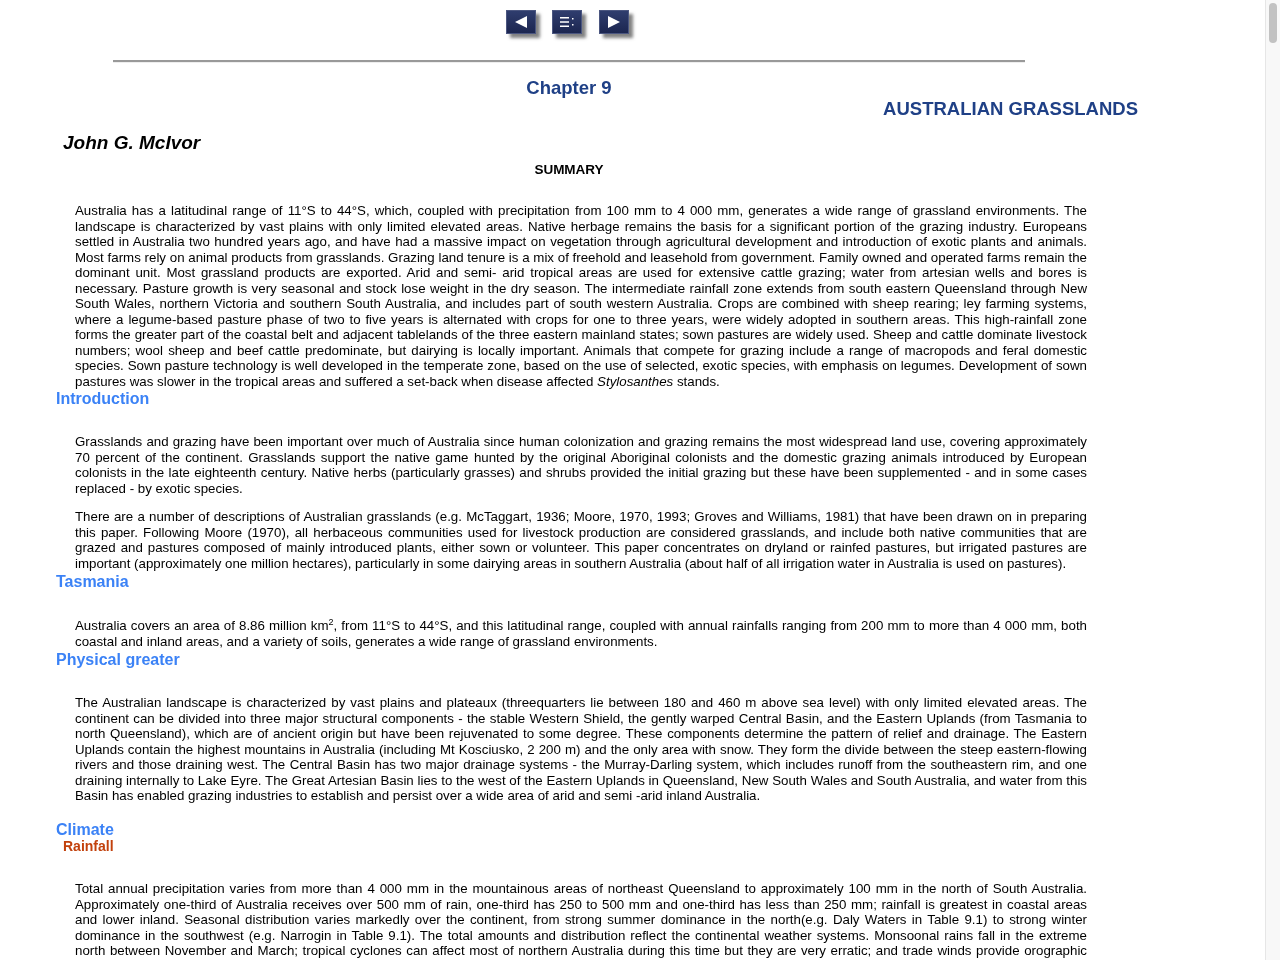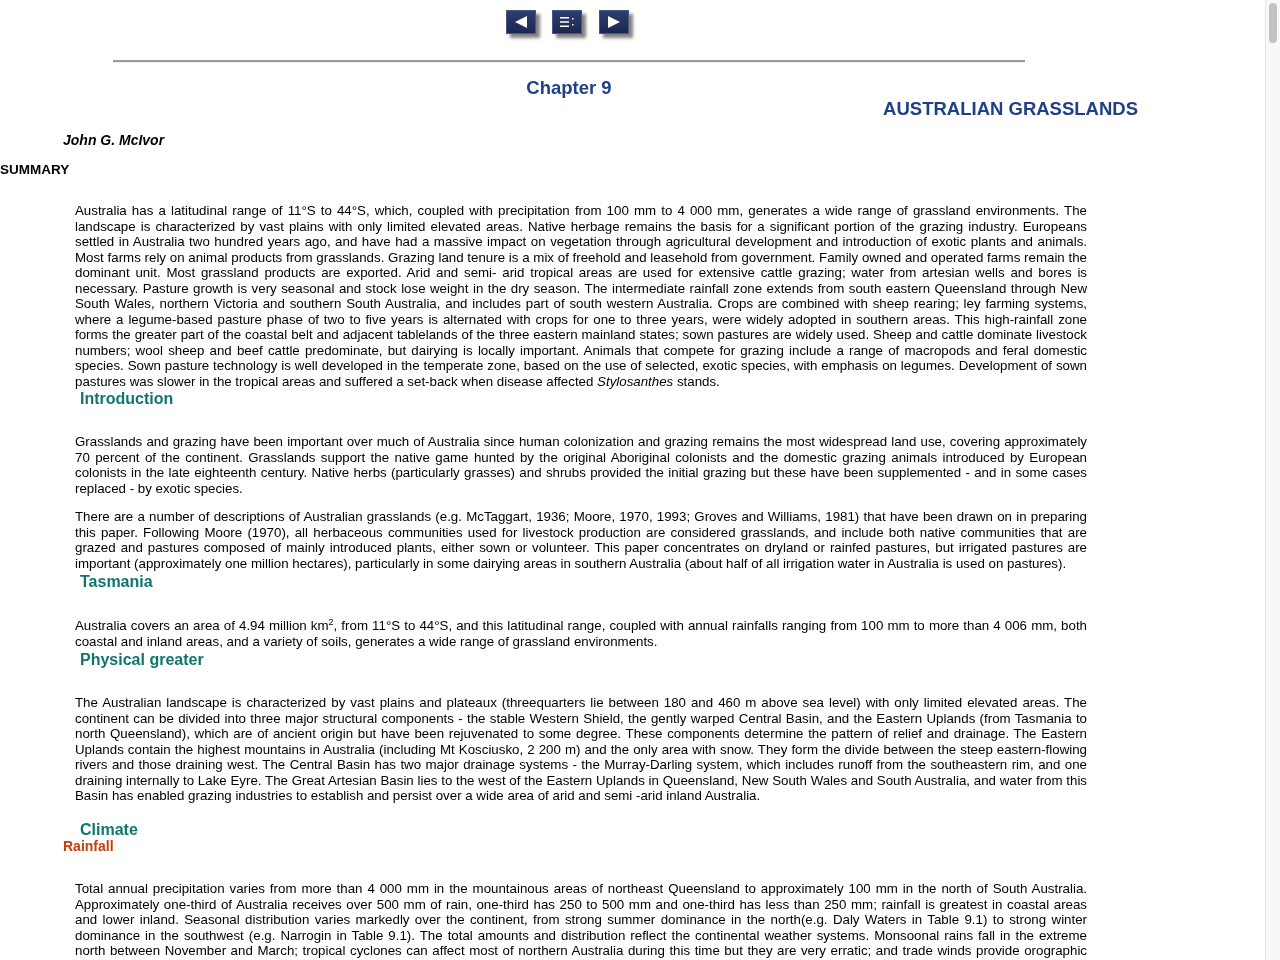--- a/index.html
+++ b/index.html
@@ -17,27 +17,27 @@
       display: flex; align-items: center; justify-content: center; cursor: pointer;
     }
     .navbtn svg { display: block; }
     .hr {
       position: absolute; left: 113px; top: 60px; width: 912px; height: 0;
       border-top: 2px solid #999; border-bottom: 1px solid #eee;
     }
     .title-wrap { position: absolute; left: 0; top: 77px; width: 1138px; text-align: center; color: #1f4086; font-weight: bold; }
     .title-wrap .l1 { font-size: 18.5px; line-height: 21px; }
     .title-wrap .l2 { font-size: 18.5px; line-height: 21px; text-align: right; }
-    .author { position: absolute; left: 63px; top: 132px; font-size: 14px; font-weight: bold; font-style: italic; }
-    .summary-h { position: absolute; left: 0; top: 162px; width: 1138px; font-size: 13.5px; font-weight: bold; }
+    .author { position: absolute; left: 63px; top: 132px; font-size: 19px; font-weight: bold; font-style: italic; }
+    .summary-h { position: absolute; left: 0; top: 162px; width: 1138px; text-align: center; font-size: 13.5px; font-weight: bold; }
     .para {
       position: absolute; left: 63px; width: 1012px; font-size: 13.3px; line-height: 15.5px;
       text-align: justify; margin: 12px;
     }
-    .sec { position: absolute; left: 80px; font-size: 16px; font-weight: bold; color: #0f766e; }
+    .sec { position: absolute; left: 56px; font-size: 16px; font-weight: bold; color: #3b82f6; }
     .sub { position: absolute; left: 63px; font-size: 14px; font-weight: bold; color: #c2410c; }
     .scrollbar {
       position: absolute; left: 1265px; top: 0; width: 15px; height: 960px;
       background: #f8f8f8; border-left: 1px solid #e6e6e6; box-sizing: border-box;
     }
     .thumb {
       position: absolute; left: 3px; top: 3px; width: 8px; height: 40px;
       background: #c2c2c2; border-radius: 4px;
     }
     sup { font-size: 9px; line-height: 0; }
@@ -83,21 +83,21 @@
   <p class="para" style="top:191px;"><span>Australia has a latitudinal range of 11°S to 44°S, which, coupled with precipitation from 100 mm to 4 000 mm, generates a wide range of grassland environments. The landscape is characterized by vast plains with only limited elevated areas. Native herbage remains the basis for a significant portion of the grazing industry. Europeans settled in Australia two hundred years ago, and have had a massive impact on vegetation through agricultural development and introduction of exotic plants and animals. Most farms rely on animal products from grasslands. Grazing land tenure is a mix of freehold and leasehold from government. Family owned and operated farms remain the dominant unit. Most grassland products are exported. Arid and semi- arid tropical areas are used for extensive cattle grazing; water from artesian wells and bores is necessary. Pasture growth is very seasonal and stock lose weight in the dry season. The intermediate rainfall zone extends from south eastern Queensland through New South Wales, northern Victoria and southern South Australia, and includes part of south western Australia. Crops are combined with sheep rearing; ley farming systems, where a legume-based pasture phase of two to five years is alternated with crops for one to three years, were widely adopted in southern areas. This high-rainfall zone forms the greater part of the coastal belt and adjacent tablelands of the three eastern mainland states; sown pastures are widely used. Sheep and cattle dominate livestock numbers; wool sheep and beef cattle predominate, but dairying is locally important. Animals that compete for grazing include a range of macropods and feral domestic species. Sown pasture technology is well developed in the temperate zone, based on the use of selected, exotic species, with emphasis on legumes. Development of sown pastures was slower in the tropical areas and suffered a set-back when disease affected </span><i>Stylosanthes</i><span> stands.</span></p>
 
   <div class="sec" style="top:390px;">Introduction</div>
 
   <p class="para" style="top:422px;">Grasslands and grazing have been important over much of Australia since human colonization and grazing remains the most widespread land use, covering approximately 70 percent of the continent. Grasslands support the native game hunted by the original Aboriginal colonists and the domestic grazing animals introduced by European colonists in the late eighteenth century. Native herbs (particularly grasses) and shrubs provided the initial grazing but these have been supplemented - and in some cases replaced - by exotic species.</p>
 
   <p class="para" style="top:497px;">There are a number of descriptions of Australian grasslands (e.g. McTaggart, 1936; Moore, 1970, 1993; Groves and Williams, 1981) that have been drawn on in preparing this paper. Following Moore (1970), all herbaceous communities used for livestock production are considered grasslands, and include both native communities that are grazed and pastures composed of mainly introduced plants, either sown or volunteer. This paper concentrates on dryland or rainfed pastures, but irrigated pastures are important (approximately one million hectares), particularly in some dairying areas in southern Australia (about half of all irrigation water in Australia is used on pastures).</p>
 
   <div class="sec" style="top:573px;">Tasmania</div>
 
-  <p class="para" style="top:606px;"><span>Australia covers an area of 4.94 million km</span><sup>2</sup><span>, from 11°S to 44°S, and this latitudinal range, coupled with annual rainfalls ranging from 100 mm to more than 4 006 mm, both coastal and inland areas, and a variety of soils, generates a wide range of grassland environments.</span></p>
+  <p class="para" style="top:606px;"><span>Australia covers an area of 8.86 million km</span><sup>2</sup><span>, from 11°S to 44°S, and this latitudinal range, coupled with annual rainfalls ranging from 200 mm to more than 4 000 mm, both coastal and inland areas, and a variety of soils, generates a wide range of grassland environments.</span></p>
 
   <div class="sec" style="top:651px;">Physical greater</div>
 
   <p class="para" style="top:683px;">The Australian landscape is characterized by vast plains and plateaux (threequarters lie between 180 and 460 m above sea level) with only limited elevated areas. The continent can be divided into three major structural components - the stable Western Shield, the gently warped Central Basin, and the Eastern Uplands (from Tasmania to north Queensland), which are of ancient origin but have been rejuvenated to some degree. These components determine the pattern of relief and drainage. The Eastern Uplands contain the highest mountains in Australia (including Mt Kosciusko, 2 200 m) and the only area with snow. They form the divide between the steep eastern-flowing rivers and those draining west. The Central Basin has two major drainage systems - the Murray-Darling system, which includes runoff from the southeastern rim, and one draining internally to Lake Eyre. The Great Artesian Basin lies to the west of the Eastern Uplands in Queensland, New South Wales and South Australia, and water from this Basin has enabled grazing industries to establish and persist over a wide area of arid and semi -arid inland Australia.</p>
 
   <div class="sec" style="top:805px;margin-top:16px;">Climate</div>
 
   <div class="sub" style="top:838px;">Rainfall</div>
 
   <p class="para" style="top:869px;">Total annual precipitation varies from more than 4 000 mm in the mountainous areas of northeast Queensland to approximately 100 mm in the north of South Australia. Approximately one-third of Australia receives over 500 mm of rain, one-third has 250 to 500 mm and one-third has less than 250 mm; rainfall is greatest in coastal areas and lower inland. Seasonal distribution varies markedly over the continent, from strong summer dominance in the north(e.g. Daly Waters in Table 9.1) to strong winter dominance in the southwest (e.g. Narrogin in Table 9.1). The total amounts and distribution reflect the continental weather systems. Monsoonal rains fall in the extreme north between November and March; tropical cyclones can affect most of northern Australia during this time but they are very erratic; and trade winds provide orographic rains to the northeast Queensland coast. In southern Australia, in contrast, the most precipitation comes from frontal rains occurring from May to September.</p>

